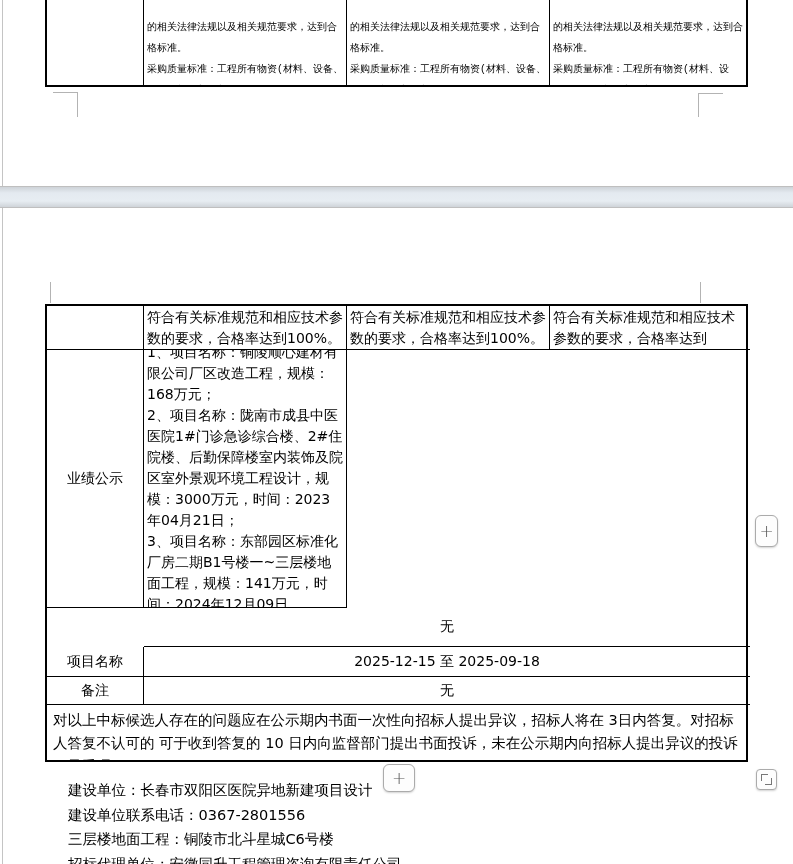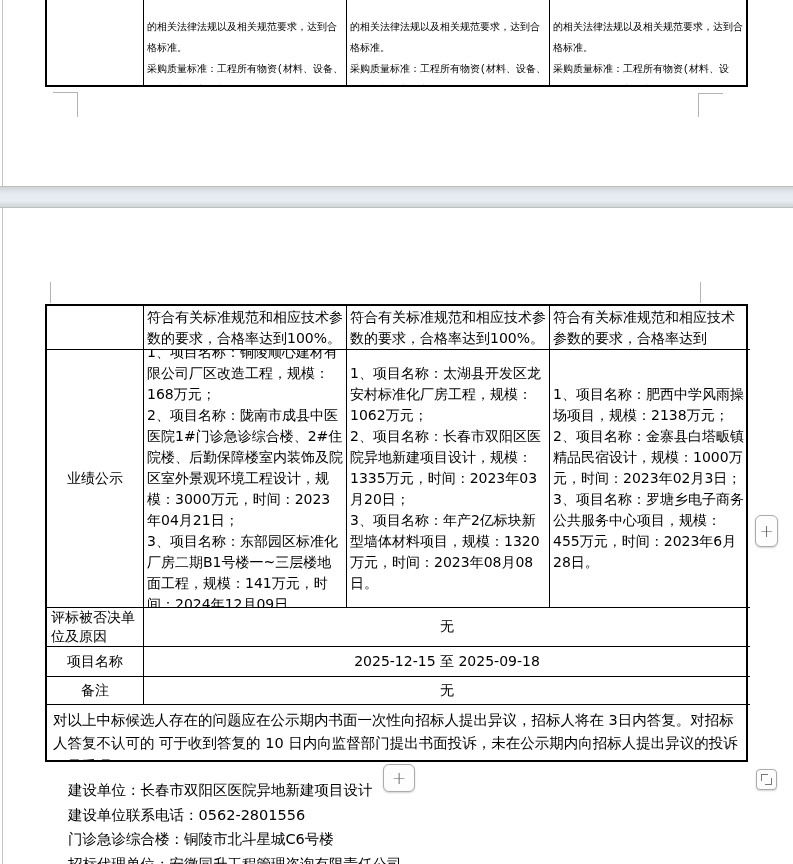--- a/index.html
+++ b/index.html
@@ -108,28 +108,21 @@
 
       <div class="hcell"></div>
       <div class="qcell">符合有关标准规范和相应技术参数的要求，合格率达到100%。</div>
       <div class="qcell">符合有关标准规范和相应技术参数的要求，合格率达到100%。</div>
       <div class="qcell colend">符合有关标准规范和相应技术参数的要求，合格率达到100%。</div>
 
       <div class="hcell">业绩公示</div>
       <div class="pcell">1、项目名称：铜陵顺心建材有限公司厂区改造工程，规模：168万元；
 2、项目名称：陇南市成县中医医院1#门诊急诊综合楼、2#住院楼、后勤保障楼室内装饰及院区室外景观环境工程设计，规模：3000万元，时间：2023年04月21日；
 3、项目名称：东部园区标准化厂房二期B1号楼一~三层楼地面工程，规模：141万元，时间：2024年12月09日。</div>
-      <div class="pcell">1、项目名称：太湖县开发区龙安村标准化厂房工程，规模：1062万元；
-2、项目名称：长春市双阳区医院异地新建项目设计，规模：1335万元，时间：2023年03月20日；
-3、项目名称：年产2亿标块新型墙体材料项目，规模：1320万元，时间：2023年08月08日。</div>
-      <div class="pcell colend">1、项目名称：肥西中学风雨操场项目，规模：2138万元；
-2、项目名称：金寨县白塔畈镇精品民宿设计，规模：1000万元，时间：2023年02月3日；
-3、项目名称：罗塘乡电子商务公共服务中心项目，规模：455万元，时间：2023年6月28日。</div>
 
-      <div class="hcell">评标被否决单位及原因</div>
       <div class="vcell colend" style="grid-column:2 / 5;">无</div>
 
       <div class="hcell">项目名称</div>
       <div class="vcell colend" style="grid-column:2 / 5;">2025-12-15 至 2025-09-18</div>
 
       <div class="hcell">备注</div>
       <div class="vcell colend" style="grid-column:2 / 5;">无</div>
 
       <div class="ncell colend rowend" style="grid-column:1 / 5;">对以上中标候选人存在的问题应在公示期内书面一次性向招标人提出异议，招标人将在 3日内答复。对招标人答复不认可的 可于收到答复的 10 日内向监督部门提出书面投诉，未在公示期内向招标人提出异议的投诉不予受理。</div>
     </div>
@@ -138,19 +131,19 @@
     <div class="ctl-btn plus-center">+</div>
     <div class="ctl-btn expand-btn">
       <div class="expand-glyph">
         <div class="c1"></div>
           <div class="c2"></div>
       </div>
     </div>
 
     <div class="contacts">
       <div>建设单位：长春市双阳区医院异地新建项目设计</div>
-      <div>建设单位联系电话：0562-2801556</div>
-      <div>门诊急诊综合楼：铜陵市北斗星城C6号楼</div>
+      <div>建设单位联系电话：0367-2801556</div>
+      <div>三层楼地面工程：铜陵市北斗星城C6号楼</div>
       <div>招标代理单位：安徽同升工程管理咨询有限责任公司</div>
     </div>
   </div>
 
 </div>
 
 </body></html>

